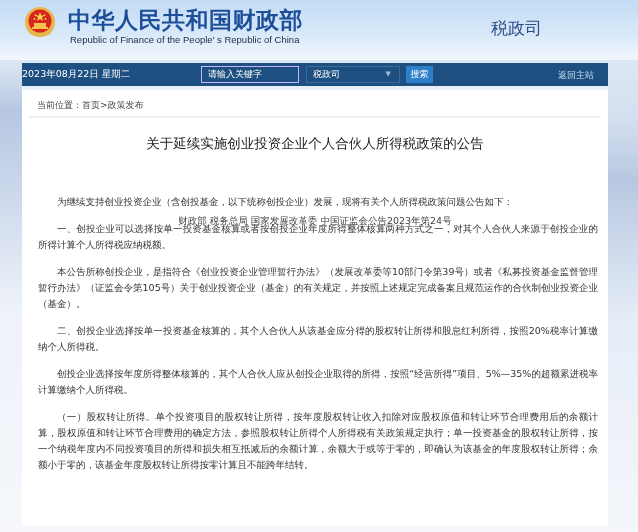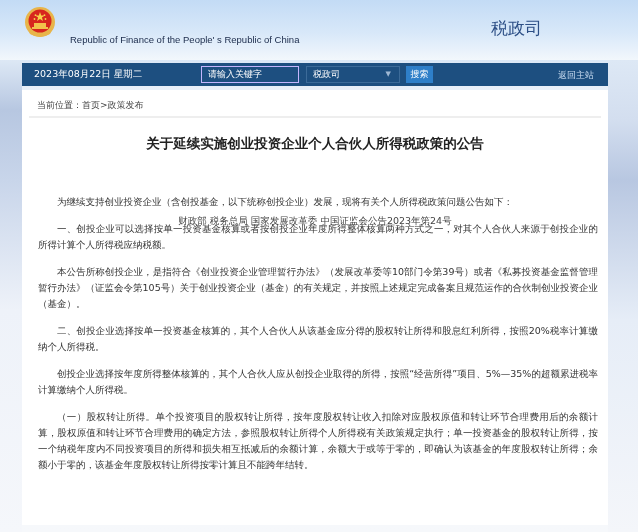--- a/index.html
+++ b/index.html
@@ -36,21 +36,21 @@
     }
     .dept-name {
       position: absolute; left: 491px; top: 17px;
       font-size: 17px; color: #2d4f86; white-space: nowrap;
     }
     .navbar {
       position: absolute; left: 22px; top: 63px; width: 586px; height: 23px;
       background: #1d4f80;
     }
     .nav-date {
-      position: absolute; left: 12px; top: 5px;
+      position: absolute; left: 0; top: 5px;
       font-size: 9.5px; color: #ffffff; white-space: nowrap;
     }
     .search-input {
       position: absolute; left: 179px; top: 3px; width: 98px; height: 17px;
       border: 1px solid #c4b5fd; background: transparent; color: #ffffff;
       font-size: 9px; padding: 2px 6px; line-height: 11px;
     }
     .search-select {
       position: absolute; left: 284px; top: 3px; width: 94px; height: 17px;
       border: 1px solid #3c6b99; background: transparent; color: #ffffff;
@@ -73,21 +73,21 @@
     }
     .breadcrumb {
       position: absolute; left: 15px; top: 9px;
       font-size: 9px; color: #444444; white-space: nowrap;
     }
     .divider {
       position: absolute; left: 7px; top: 26px; width: 572px; height: 2px; background: #eeeeee;
     }
     .title {
       position: absolute; left: 0; top: 45px; width: 586px; text-align: center;
-      font-size: 13.5px; font-weight: bold; color: #222222; white-space: nowrap;
+      font-size: 13.5px; font-weight: normal; color: #222222; white-space: nowrap;
     }
     .subtitle {
       position: absolute; left: 0; top: 77px; width: 586px; text-align: center;
       font-size: 9.5px; color: #444444; white-space: nowrap; margin-top: 48px;
     }
     .body-text {
       position: absolute; left: 16px; top: 104px; width: 560px;
       font-size: 9.5px; color: #333333; line-height: 16px;
     }
     .body-text p {
@@ -106,20 +106,21 @@
     <circle cx="17" cy="15" r="11.5" fill="#d7261e"></circle>
     <polygon points="17,6 18.2,9.5 21.8,9.5 18.9,11.6 20,15 17,12.9 14,15 15.1,11.6 12.2,9.5 15.8,9.5" fill="#f7d34a"></polygon>
     <circle cx="11.5" cy="13" r="0.9" fill="#f7d34a"></circle>
     <circle cx="22.5" cy="13" r="0.9" fill="#f7d34a"></circle>
     <circle cx="12.5" cy="9.2" r="0.9" fill="#f7d34a"></circle>
     <circle cx="21.5" cy="9.2" r="0.9" fill="#f7d34a"></circle>
     <rect x="11" y="17" width="12" height="4" fill="#f2c24b"></rect>
     <rect x="9" y="21" width="16" height="2" fill="#f2c24b"></rect>
     <path d="M5 24 Q17 34 29 24 L27 28 Q17 34 7 28 Z" fill="#e8b54a"></path>
   </svg>
+  <div class="site-cn">中华人民共和国财政部</div>
   <div class="site-en">Republic of Finance of the People' s Republic of China</div>
   <div class="dept-name">税政司</div>
 </div>
 
 <div class="navbar">
   <div class="nav-date">2023年08月22日  星期二</div>
   <div class="search-input">请输入关键字</div>
   <div class="search-select">
     <span>税政司</span>
     <span class="caret">▼</span>

